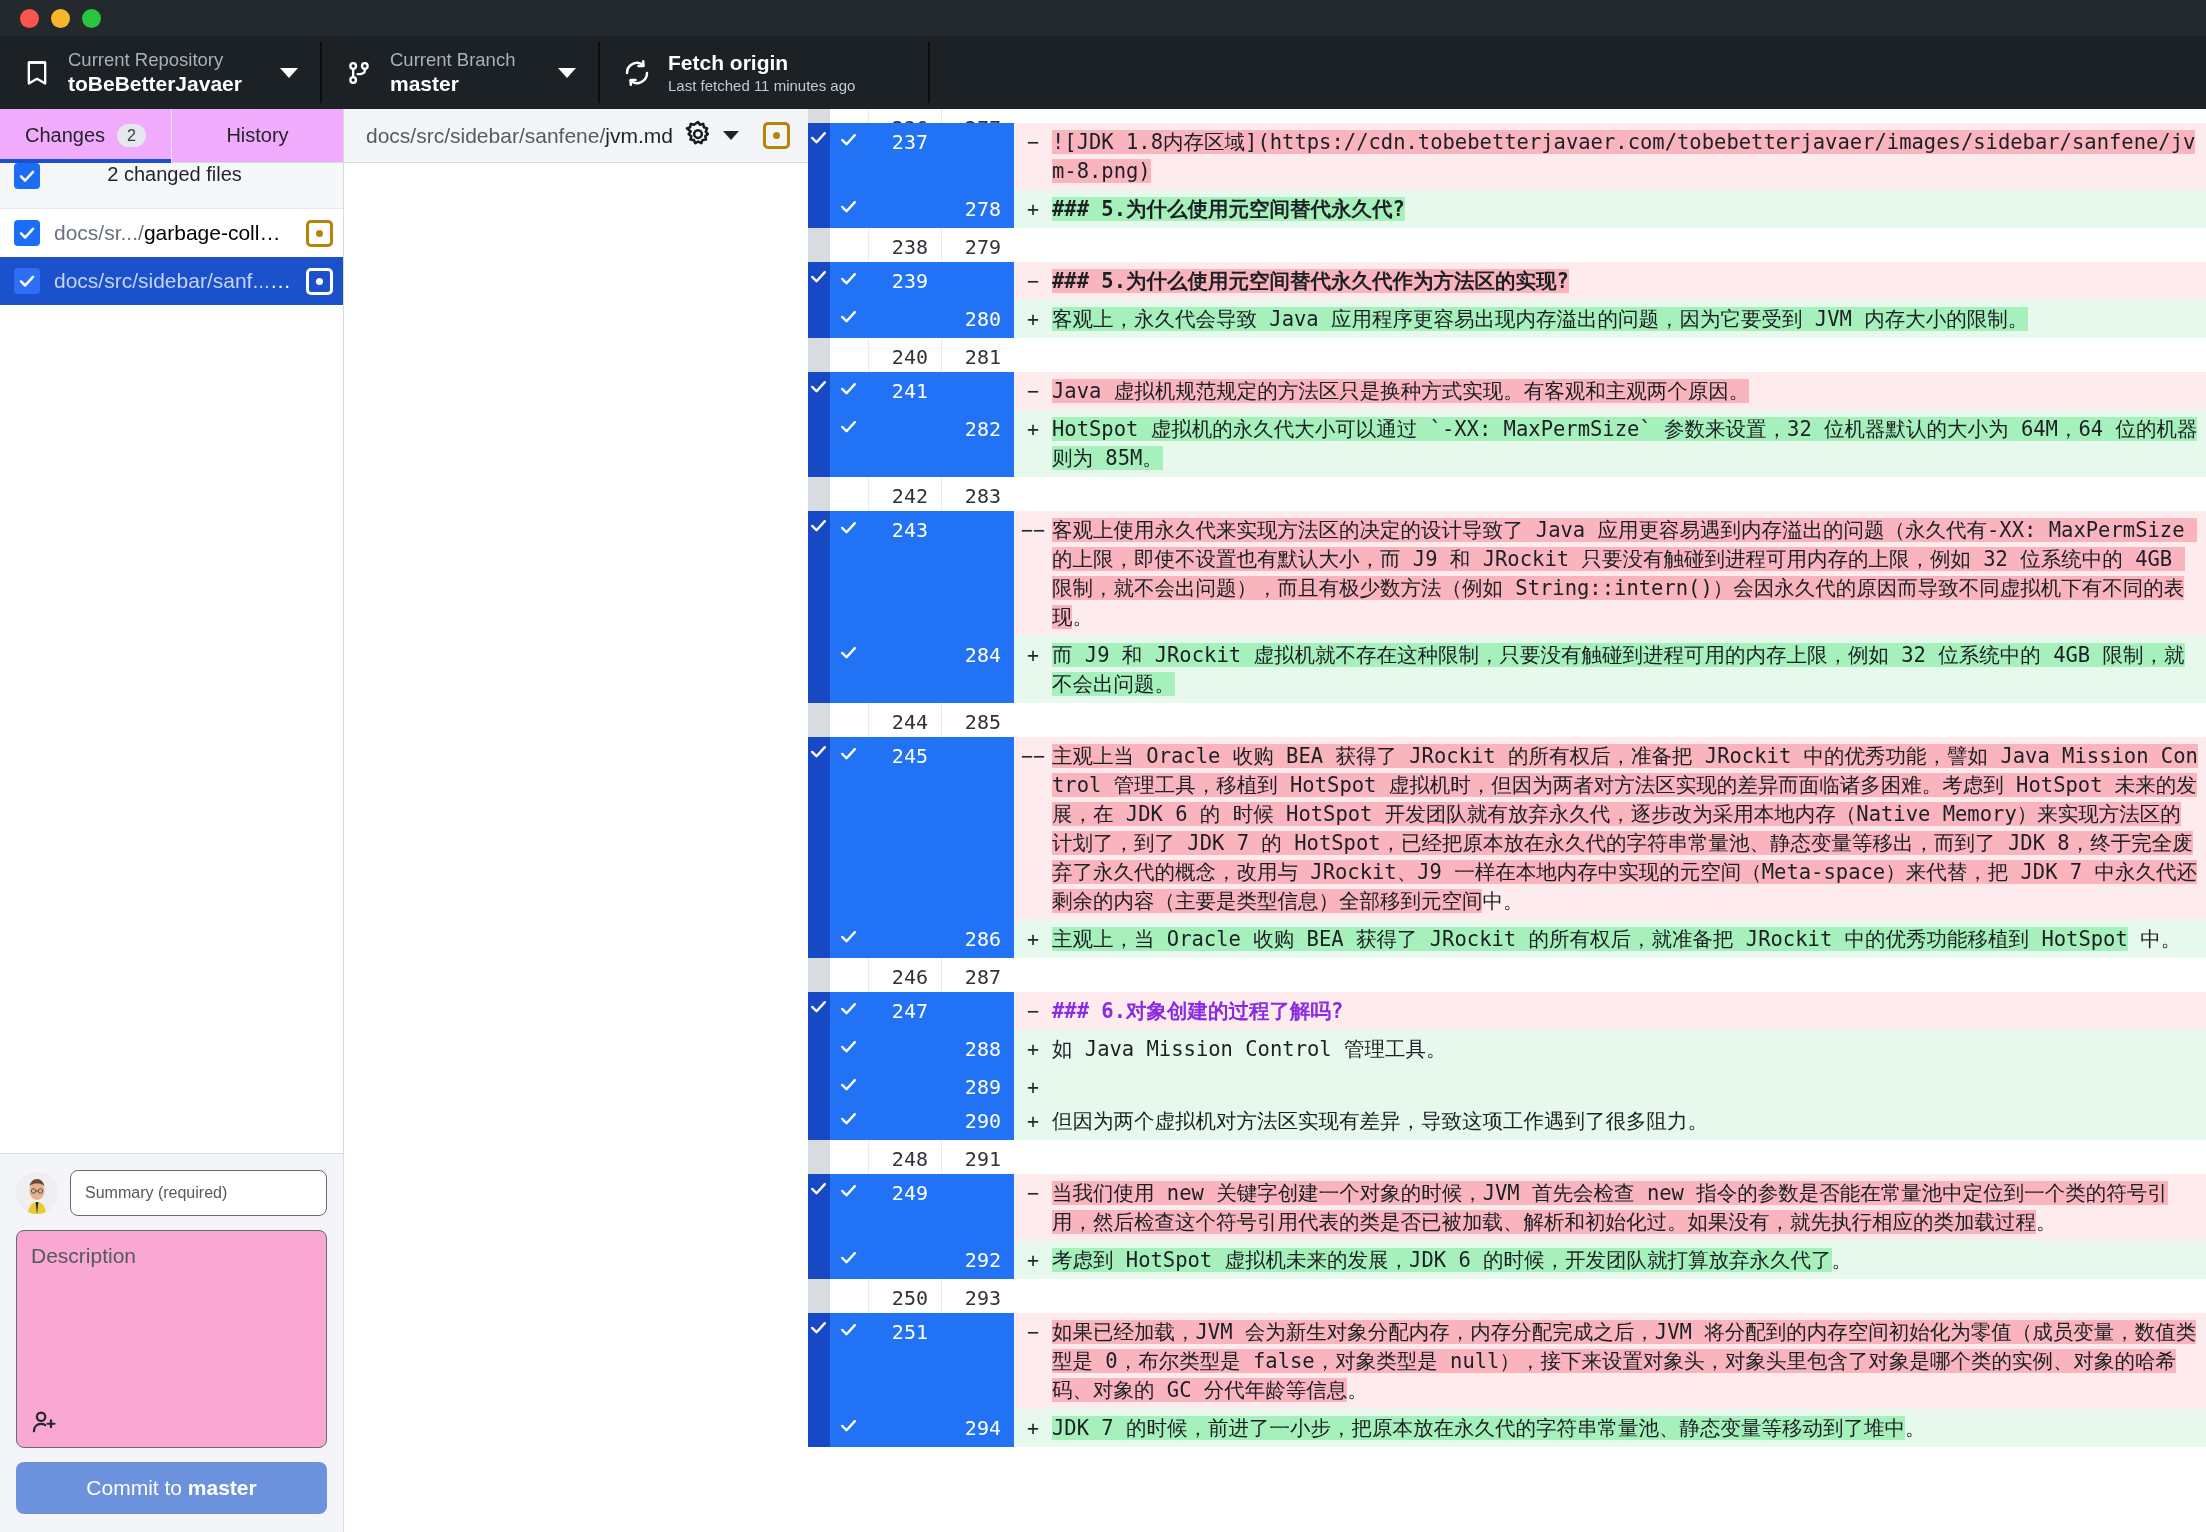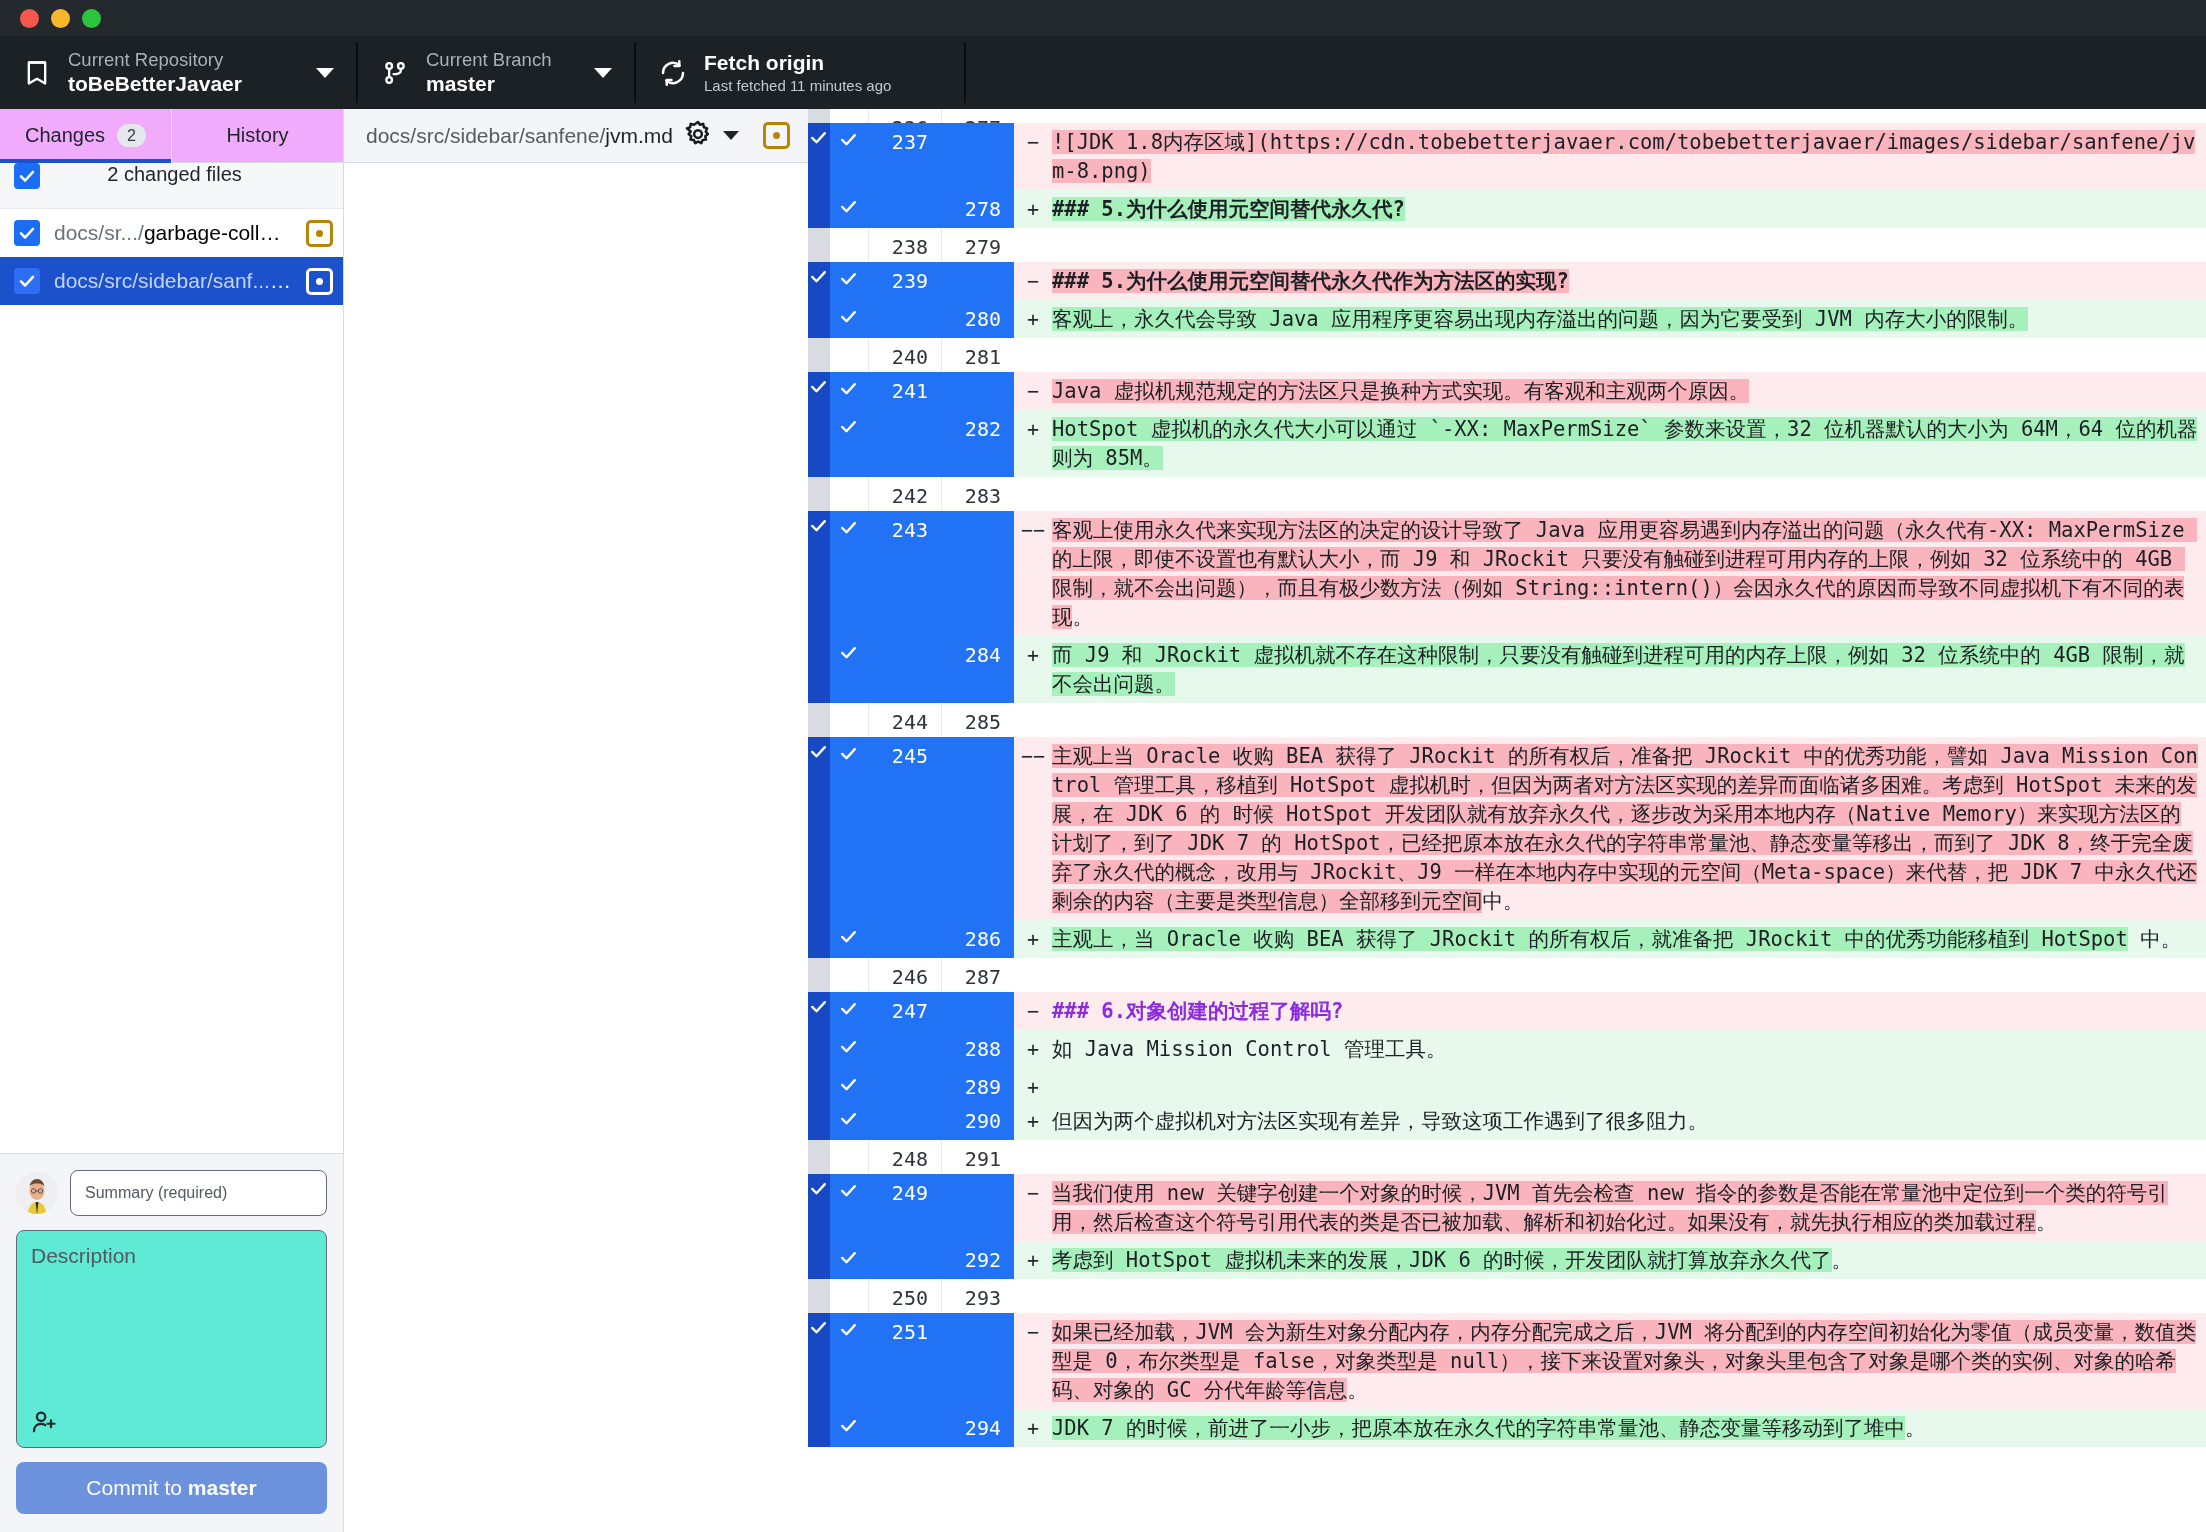--- a/index.html
+++ b/index.html
@@ -20,21 +20,21 @@
   .tl-red { background: #f9564e; }
   .tl-yellow { background: #f8b62b; }
   .tl-green { background: #2bc440; }
 
   
   .toolbar { height: 73px; background: #1c2126; display: flex; align-items: stretch; }
   .tb-item {
     display: flex; align-items: center; gap: 16px;
     padding: 0 22px; position: relative; cursor: default;
   }
-  .tb-repo { width: 356px; }
+  .tb-repo { width: 320px; }
   .tb-branch { width: 276px; }
   .tb-fetch { width: 328px; }
   .tb-sep { width: 2px; background: #0b0e11; margin: 6px 0; }
   .tb-spacer { flex: 1; background: #1c2126; }
   .tb-texts { display: flex; flex-direction: column; justify-content: center; gap: 2px; flex: 1; min-width: 0;}
   .tb-label { font-size: 18.5px; color: #a9b0b8; line-height: 1.15; white-space: nowrap; }
   .tb-value { font-size: 21px; color: #ffffff; font-weight: bold; line-height: 1.15; white-space: nowrap; }
   .tb-value.thin { font-weight: normal; font-size: 15px; color: #c3c9d0; }
   .tb-caret { width: 0; height: 0; border-left: 9px solid transparent; border-right: 9px solid transparent; border-top: 10px solid #ffffff; margin-left: 6px;}
   .tb-icon { width: 30px; height: 30px; flex: none; display: flex; align-items: center; justify-content: center; }
@@ -101,21 +101,21 @@
   .avatar {
     width: 42px; height: 42px; border-radius: 50%; flex: none; overflow: hidden;
     background: #e9eaec; position: relative;
   }
   .summary-input {
     flex: 1; height: 46px; border: 1.5px solid #636b74; border-radius: 8px; background: #fff;
     font-size: 16px; padding: 0 14px; color: #4e555c; font-family: "Liberation Sans", sans-serif;
   }
   .summary-input::placeholder { color: #53595f; }
   .desc-wrap {
-    position: relative; height: 218px; border: 1.5px solid #636b74; border-radius: 8px; background: #5eead4;
+    position: relative; height: 218px; border: 1.5px solid #636b74; border-radius: 8px; background: #f9a8d4;
   }
   .desc-input {
     width: 100%; height: 100%; border: none; outline: none; resize: none; background: transparent;
     font-size: 21px; padding: 13px 14px; color: #4e555c; font-family: "Liberation Sans", sans-serif;
   }
   .desc-input::placeholder { color: #53595f; }
   .coauthor-btn {
     position: absolute; left: 10px; bottom: 8px; width: 34px; height: 34px;
     display: flex; align-items: center; justify-content: center; cursor: pointer;
   }

